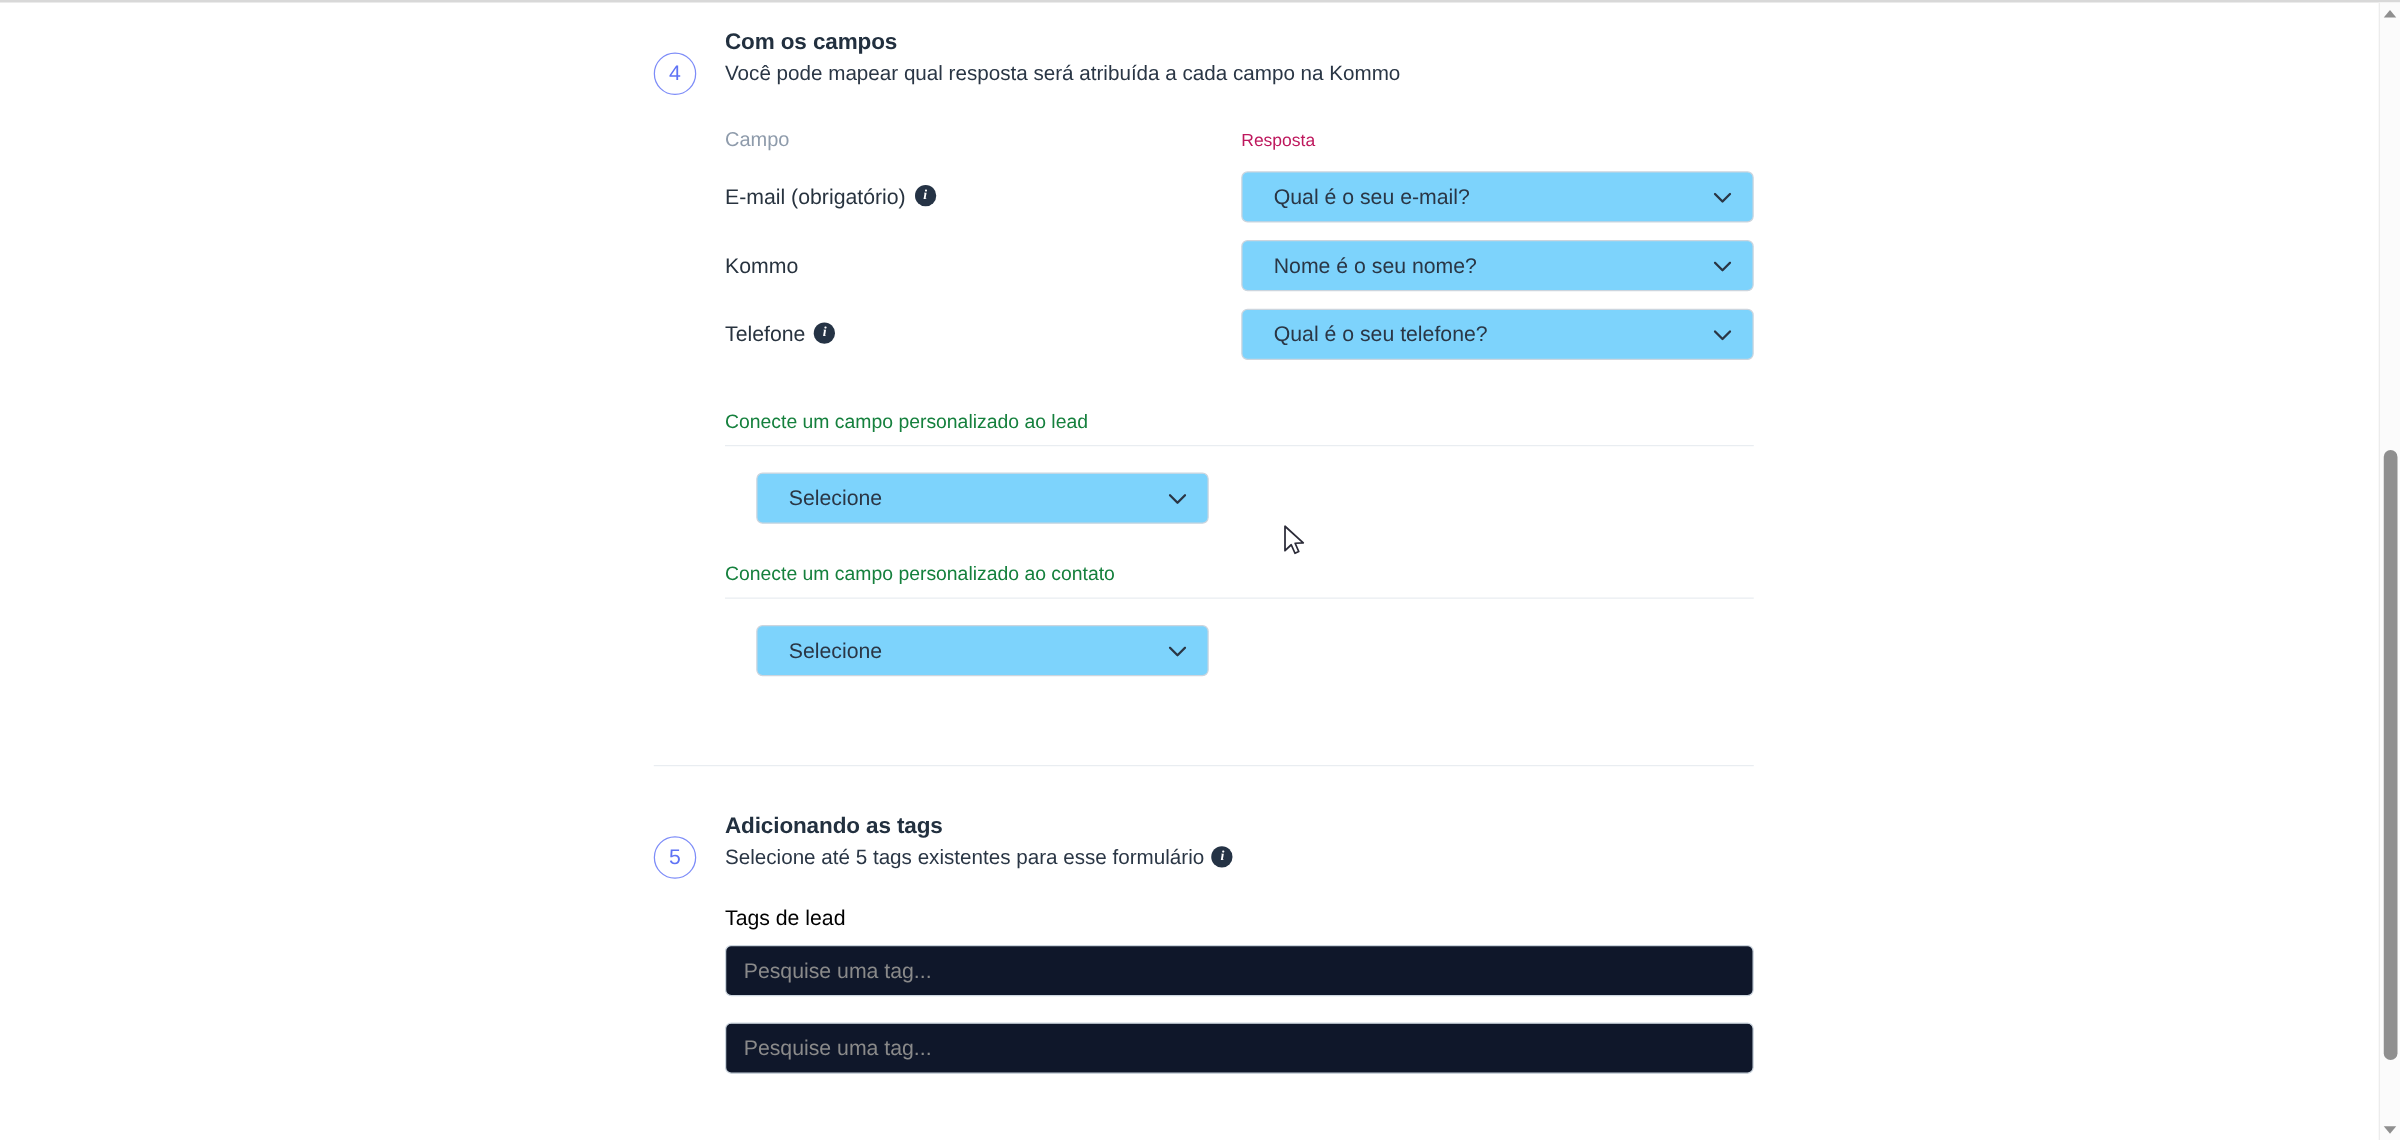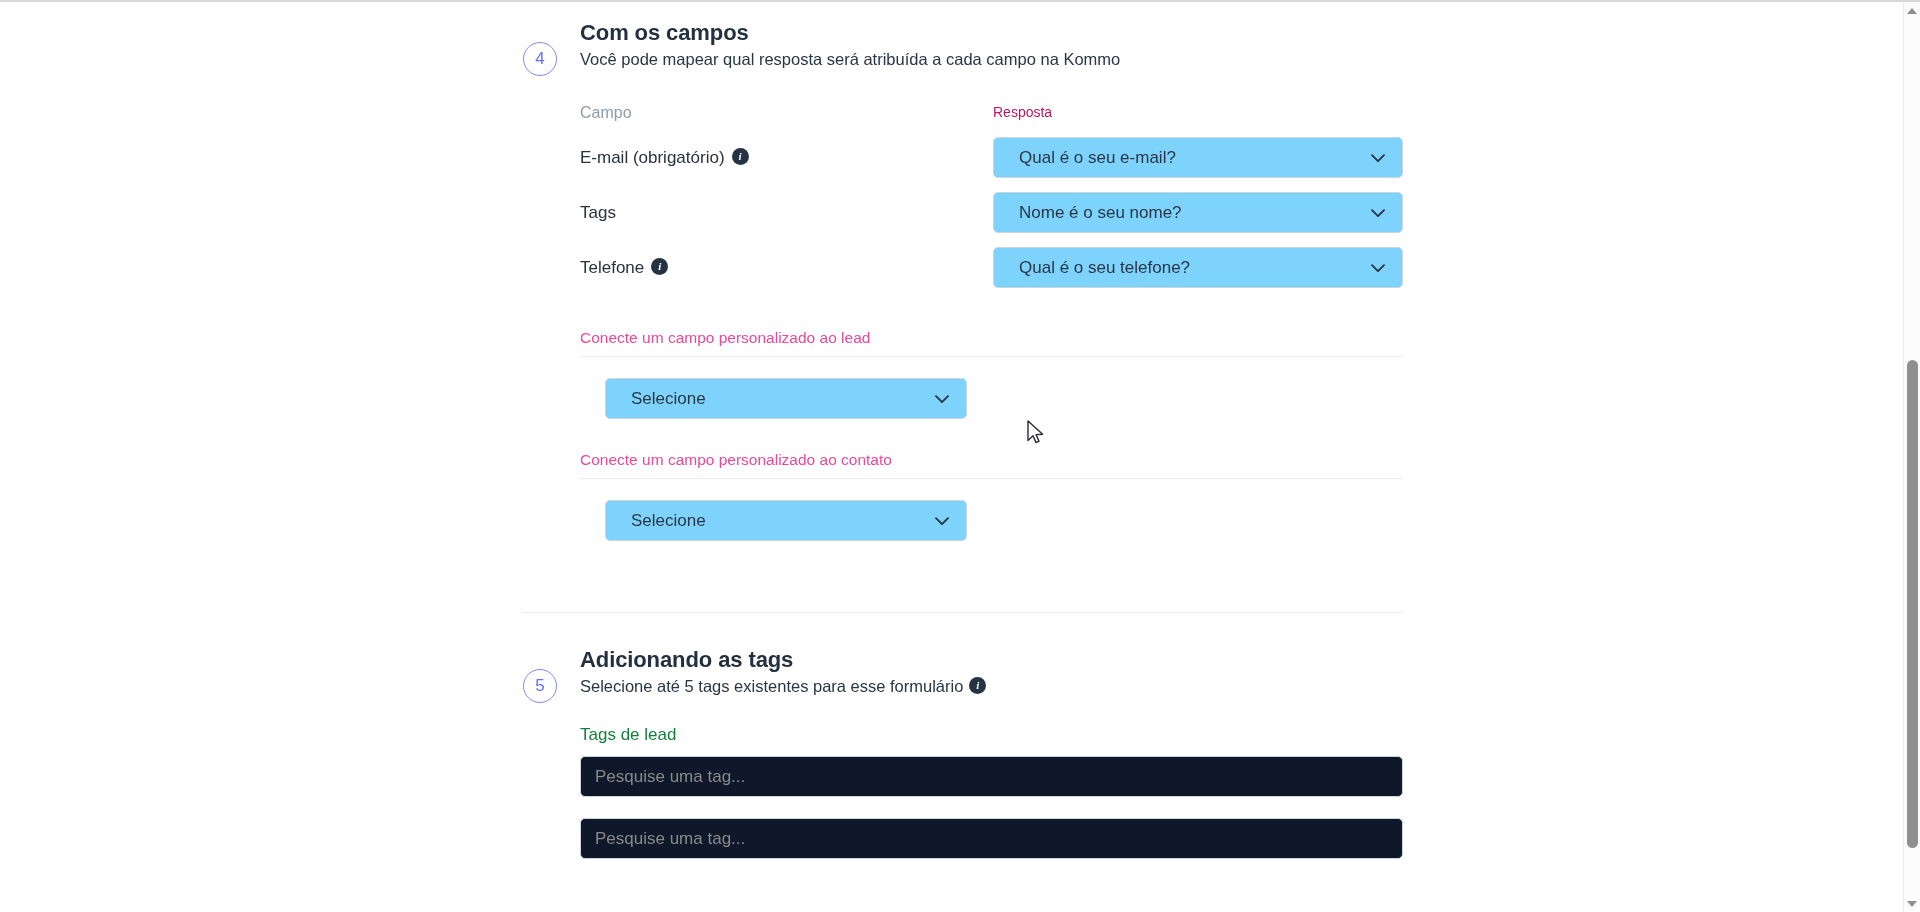--- a/index.html
+++ b/index.html
@@ -101,21 +101,21 @@
     border-radius: 50%;
     border: 1.6px solid #7d8cf8;
     color: #5f73f5;
     font-size: 17px;
     line-height: 31px;
     text-align: center;
     box-sizing: border-box;
     background: #ffffff;
   }
   .section-title {
-    font-size: 22px;
+    font-size: 18px;
     font-weight: bold;
     color: #22303f;
     letter-spacing: -0.1px;
     margin: 22px 0 0 0;
     line-height: 22px;
   }
   .section-sub {
     font-size: 16.5px;
     color: #2a3645;
     line-height: 22px;
@@ -210,21 +210,21 @@
 
   .select-answer { width: 410px; }
   .select-custom { width: 362px; }
 
   
   .custom-block {
     padding-left: 57px;
   }
   .custom-block .cb-label {
     font-size: 15.5px;
-    color: #ec4899;
+    color: #15803d;
     line-height: 18px;
   }
   .custom-block .cb-rule {
     margin-top: 9px;
     height: 1px;
     width: 823px;
     background: #e9edf1;
   }
   .custom-block .cb-select {
     margin-top: 21px;
@@ -238,21 +238,21 @@
     top: 612px;
     width: 880px;
     height: 1px;
     background: #e9edf1;
   }
 
   
   .tag-group { padding-left: 57px; }
   .tag-group .tg-label {
     font-size: 17px;
-    color: #15803d;
+    color: #000000;
     line-height: 22px;
   }
   .text-input {
     box-sizing: border-box;
     margin-top: 10px;
     width: 823px;
     height: 41px;
     border: 1px solid #ccd5de;
     border-radius: 5px;
     background: #0f172a;
@@ -312,21 +312,21 @@
             <span class="chev">
               <svg width="14" height="9" viewBox="0 0 14 9" fill="none" xmlns="http://www.w3.org/2000/svg">
                 <path d="M1 1.2L7 7.2L13 1.2" stroke="#2a3645" stroke-width="1.9" stroke-linecap="round" stroke-linejoin="round"></path>
               </svg>
             </span>
           </div>
         </div>
 
         <div class="map-row">
           <div class="field-label">
-            <span>Tags</span>
+            <span>Kommo</span>
           </div>
           <div class="select-box select-answer">
             <span class="sel-text">Nome é o seu nome?</span>
             <span class="chev">
               <svg width="14" height="9" viewBox="0 0 14 9" fill="none" xmlns="http://www.w3.org/2000/svg">
                 <path d="M1 1.2L7 7.2L13 1.2" stroke="#2a3645" stroke-width="1.9" stroke-linecap="round" stroke-linejoin="round"></path>
               </svg>
             </span>
           </div>
         </div>

